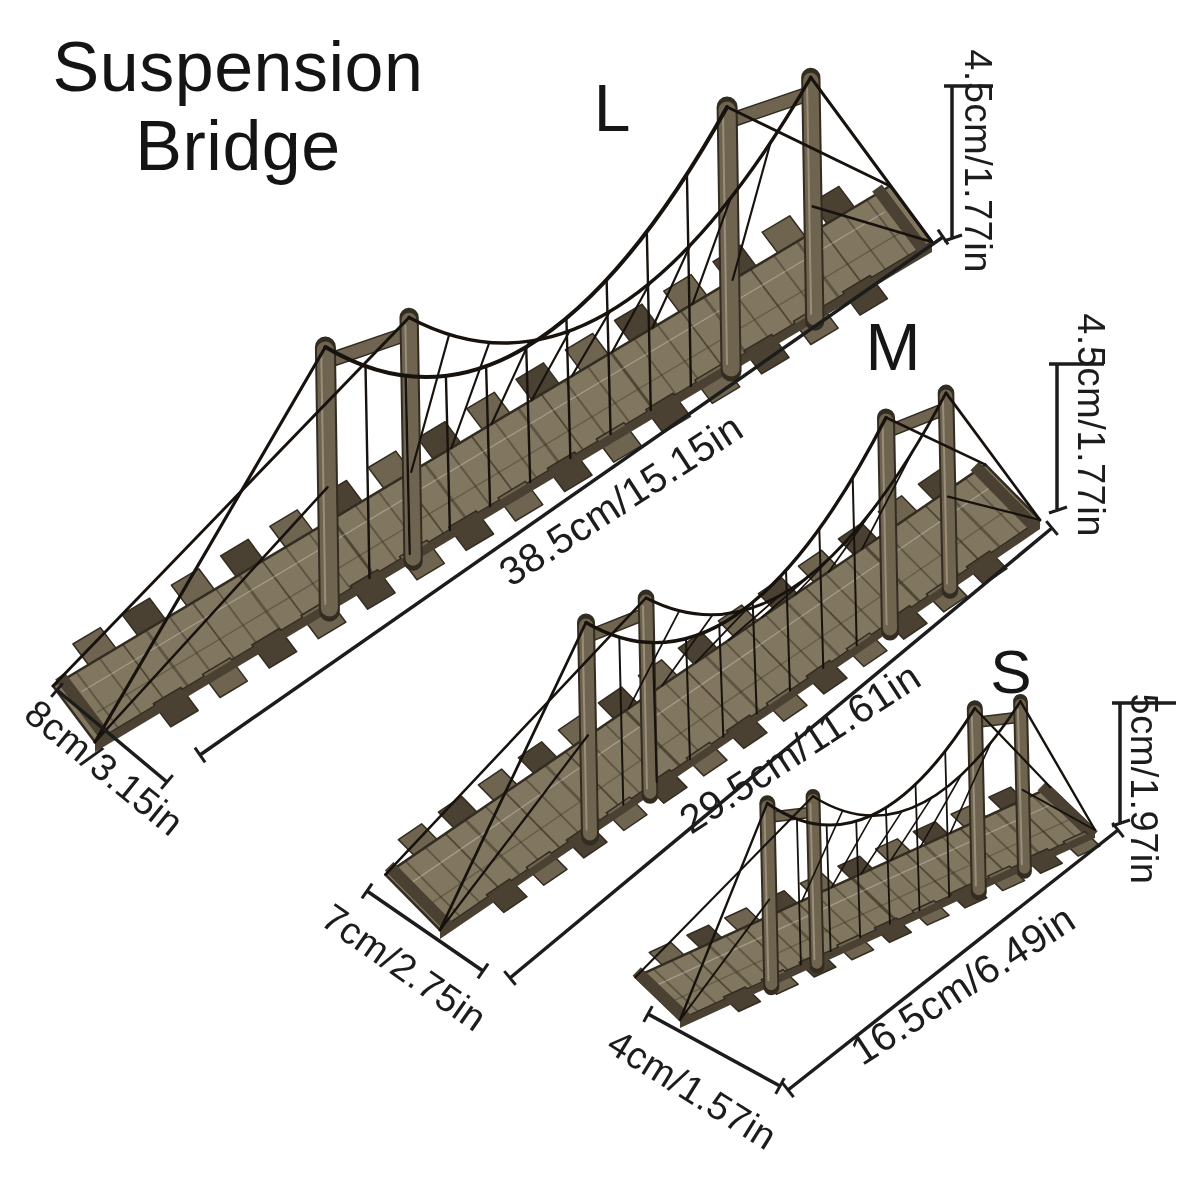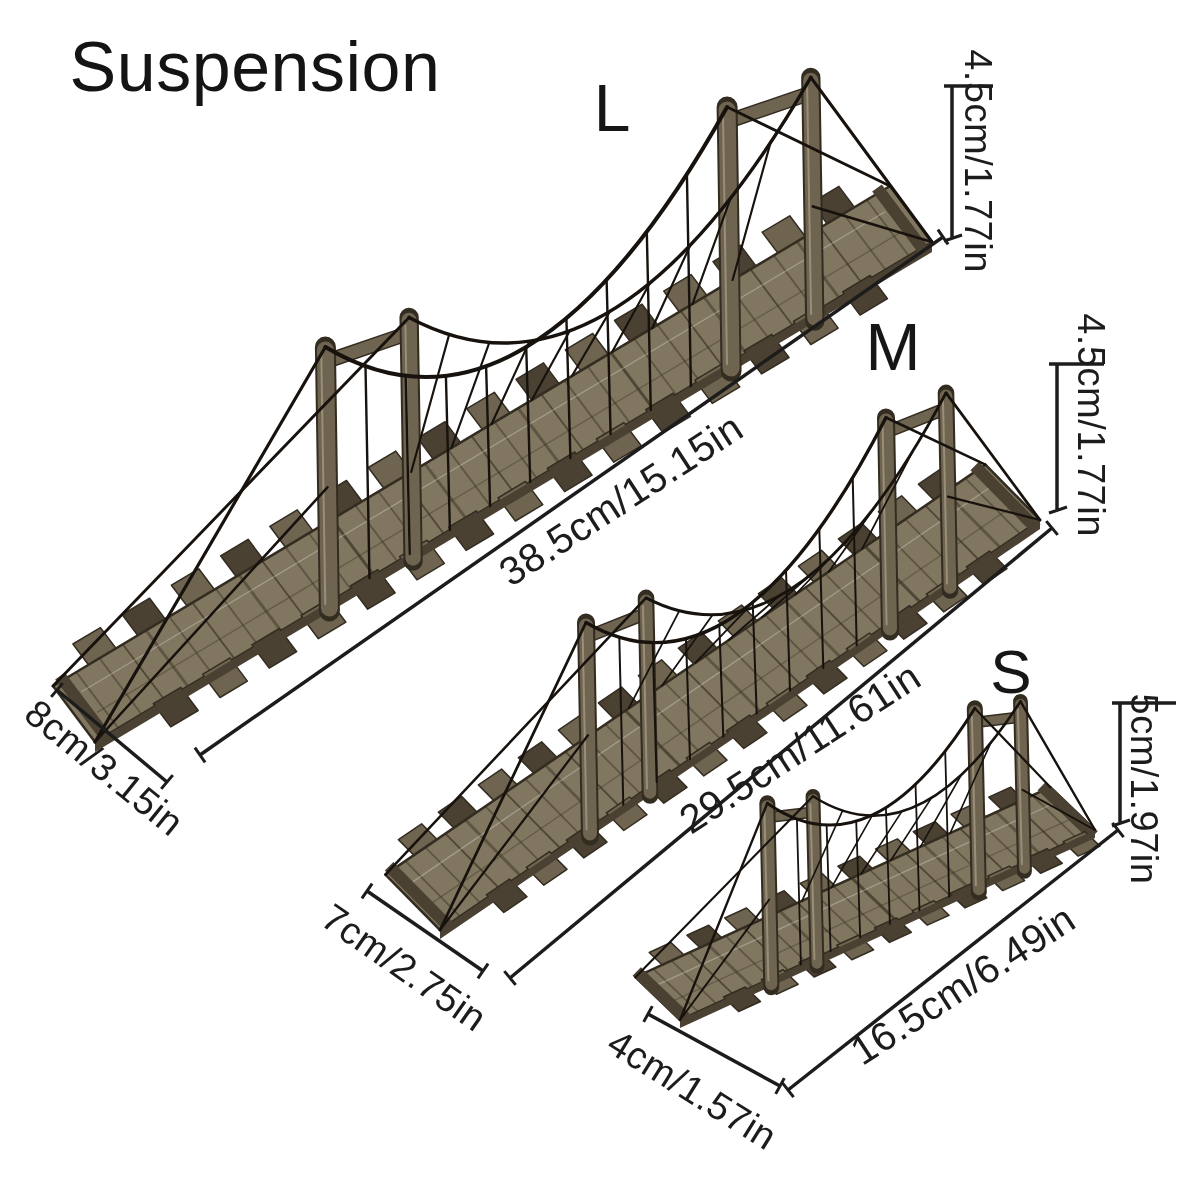--- a/index.html
+++ b/index.html
@@ -2,21 +2,21 @@
 <html><head>
 <meta charset="utf-8">
 <style>
   html,body{margin:0;padding:0;background:#ffffff;}
   .canvas{
     position:relative;width:1200px;height:1200px;background:#ffffff;
     font-family:"Liberation Sans",sans-serif;color:#1c1c1c;overflow:hidden;
   }
   svg.scene{position:absolute;left:0;top:0;}
   .title{
-    position:absolute;left:34px;top:28px;width:442px;text-align:center;
+    position:absolute;left:17px;top:28px;width:442px;text-align:center;
     font-size:70px;line-height:1.13;color:#141414;letter-spacing:.5px;
   }
   .title span{display:block;}
   .size-letter{
     position:absolute;font-size:66px;color:#161616;
     transform:translate(-50%,-50%);white-space:nowrap;
   }
   .dim{
     position:absolute;white-space:nowrap;color:#1c1c1c;letter-spacing:.5px;
   }
@@ -378,20 +378,21 @@
       </g>
       <g>
         <line x1="1112.0" y1="703.0" x2="1176.0" y2="703.0" stroke="#1c1c1c" stroke-width="3.5" stroke-linecap="butt"></line>
         <line x1="1120.0" y1="703.0" x2="1120.0" y2="822.0" stroke="#1c1c1c" stroke-width="3.5" stroke-linecap="butt"></line>
         <line x1="1112.0" y1="826.0" x2="1130.0" y2="820.0" stroke="#1c1c1c" stroke-width="3" stroke-linecap="butt"></line>
       </g>
     </svg>
 
   <div class="title">
     <span>Suspension</span>
+    <span>Bridge</span>
   </div>
 
   <div class="size-letter" style="left:612px;top:108px;">L</div>
   <div class="size-letter" style="left:893px;top:347px;">M</div>
   <div class="size-letter" style="left:1011px;top:671px;font-size:62px;">S</div>
 
   <div class="dim len" style="left:621px;top:500px;transform:translate(-50%,-50%) rotate(-33deg);">38.5cm/15.15in</div>
   <div class="dim wid" style="left:104px;top:768px;transform:translate(-50%,-50%) rotate(39deg);">8cm/3.15in</div>
   <div class="dim hgt" style="left:977px;top:161px;transform:translate(-50%,-50%) rotate(90deg);">4.5cm/1.77in</div>
 

